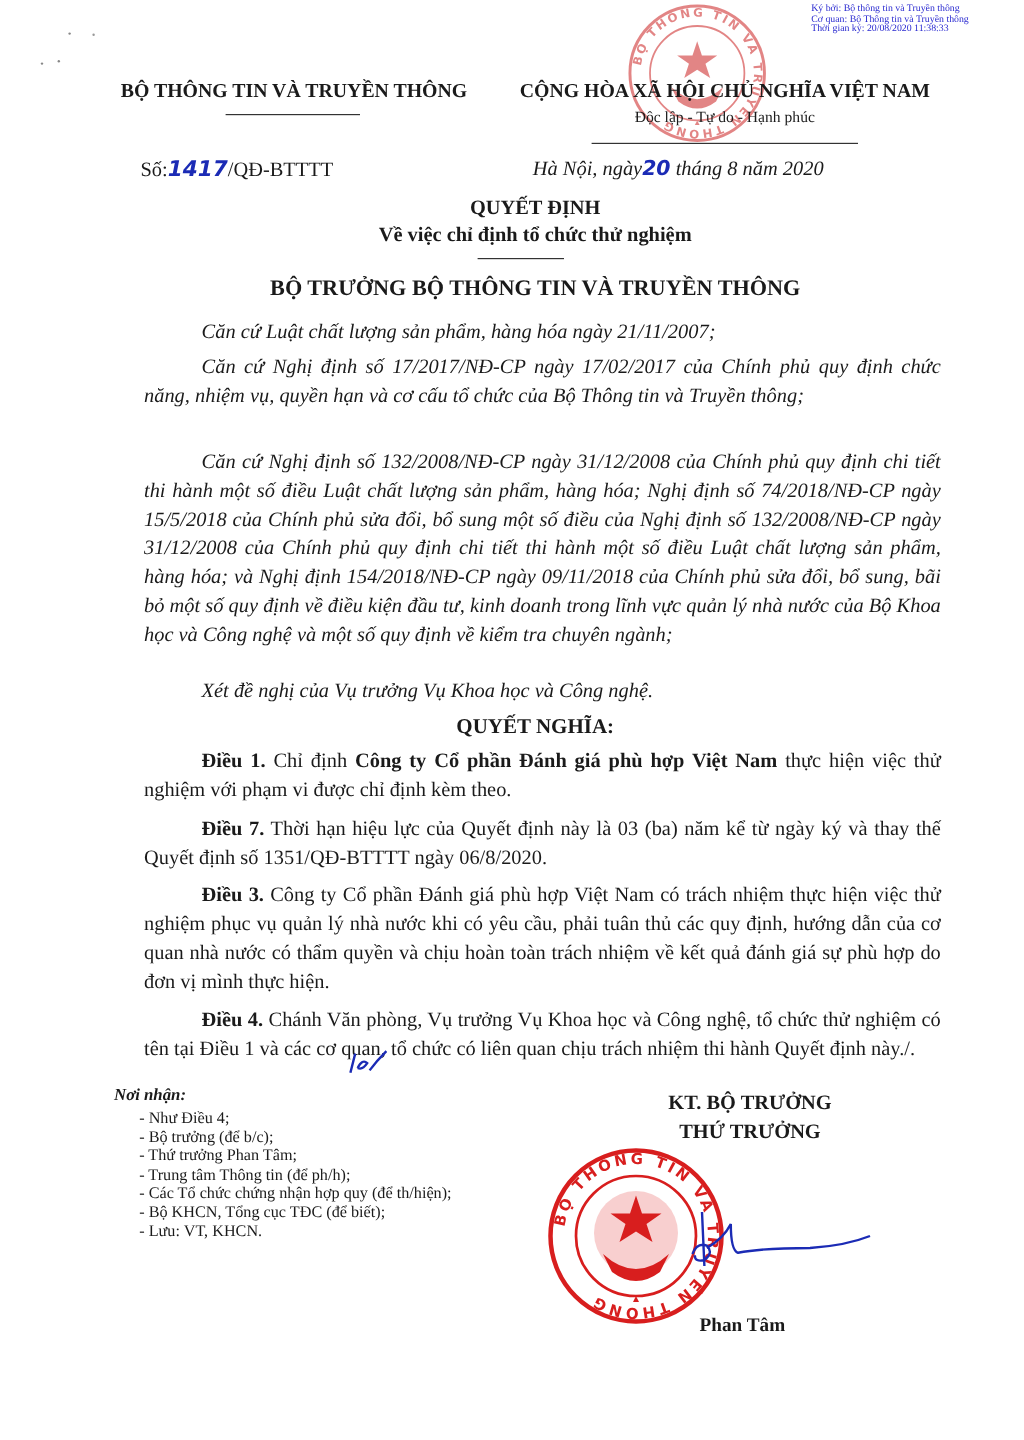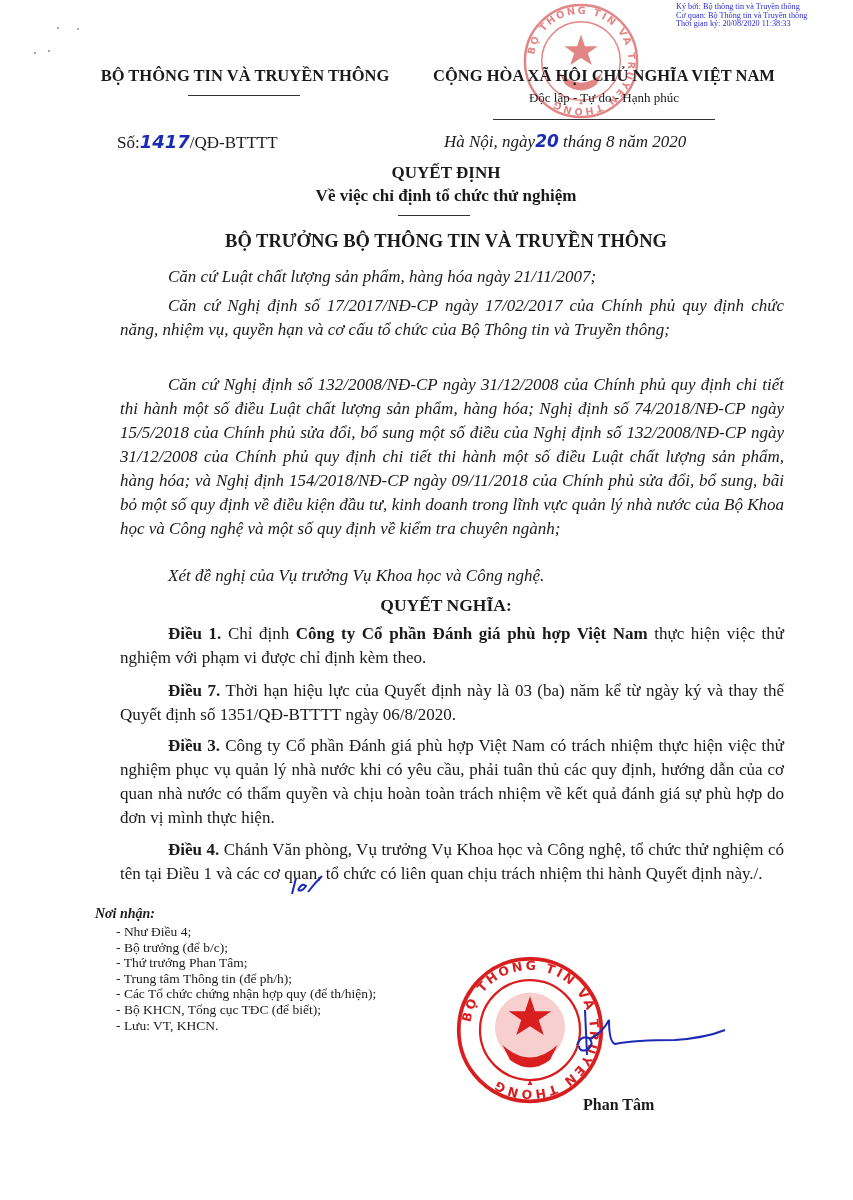--- a/index.html
+++ b/index.html
@@ -100,20 +100,22 @@
   <li>Như Điều 4;</li>
   <li>Bộ trưởng (để b/c);</li>
   <li>Thứ trưởng Phan Tâm;</li>
   <li>Trung tâm Thông tin (để ph/h);</li>
   <li>Các Tổ chức chứng nhận hợp quy (để th/hiện);</li>
   <li>Bộ KHCN, Tổng cục TĐC (để biết);</li>
   <li>Lưu: VT, KHCN.</li>
 </ul>
 
 <div class="sign-title">
+  <div>KT. BỘ TRƯỞNG</div>
+  <div>THỨ TRƯỞNG</div>
 </div>
 
 <svg class="seal" style="left:455px;top:955px;" width="150" height="150" viewBox="0 0 120 120">
   <circle cx="60" cy="60" r="57" fill="none" stroke="#d81e1e" stroke-width="3"></circle>
   <circle cx="60" cy="60" r="40" fill="none" stroke="#d81e1e" stroke-width="1.8"></circle>
   <defs>
       <path id="arcBot" d="M 60 60 m -48 0 a 48 48 0 1 1 96 0 a 48 48 0 1 1 -96 0"></path>
     </defs>
   <text font-size="10" fill="#d81e1e" font-family="DejaVu Sans, sans-serif" font-weight="bold" letter-spacing="2"><textPath href="#arcBot" startOffset="2%">BỘ THÔNG TIN VÀ TRUYỀN THÔNG</textPath></text>
   <circle cx="60" cy="58" r="28" fill="#f2a0a0" opacity="0.5"></circle>

